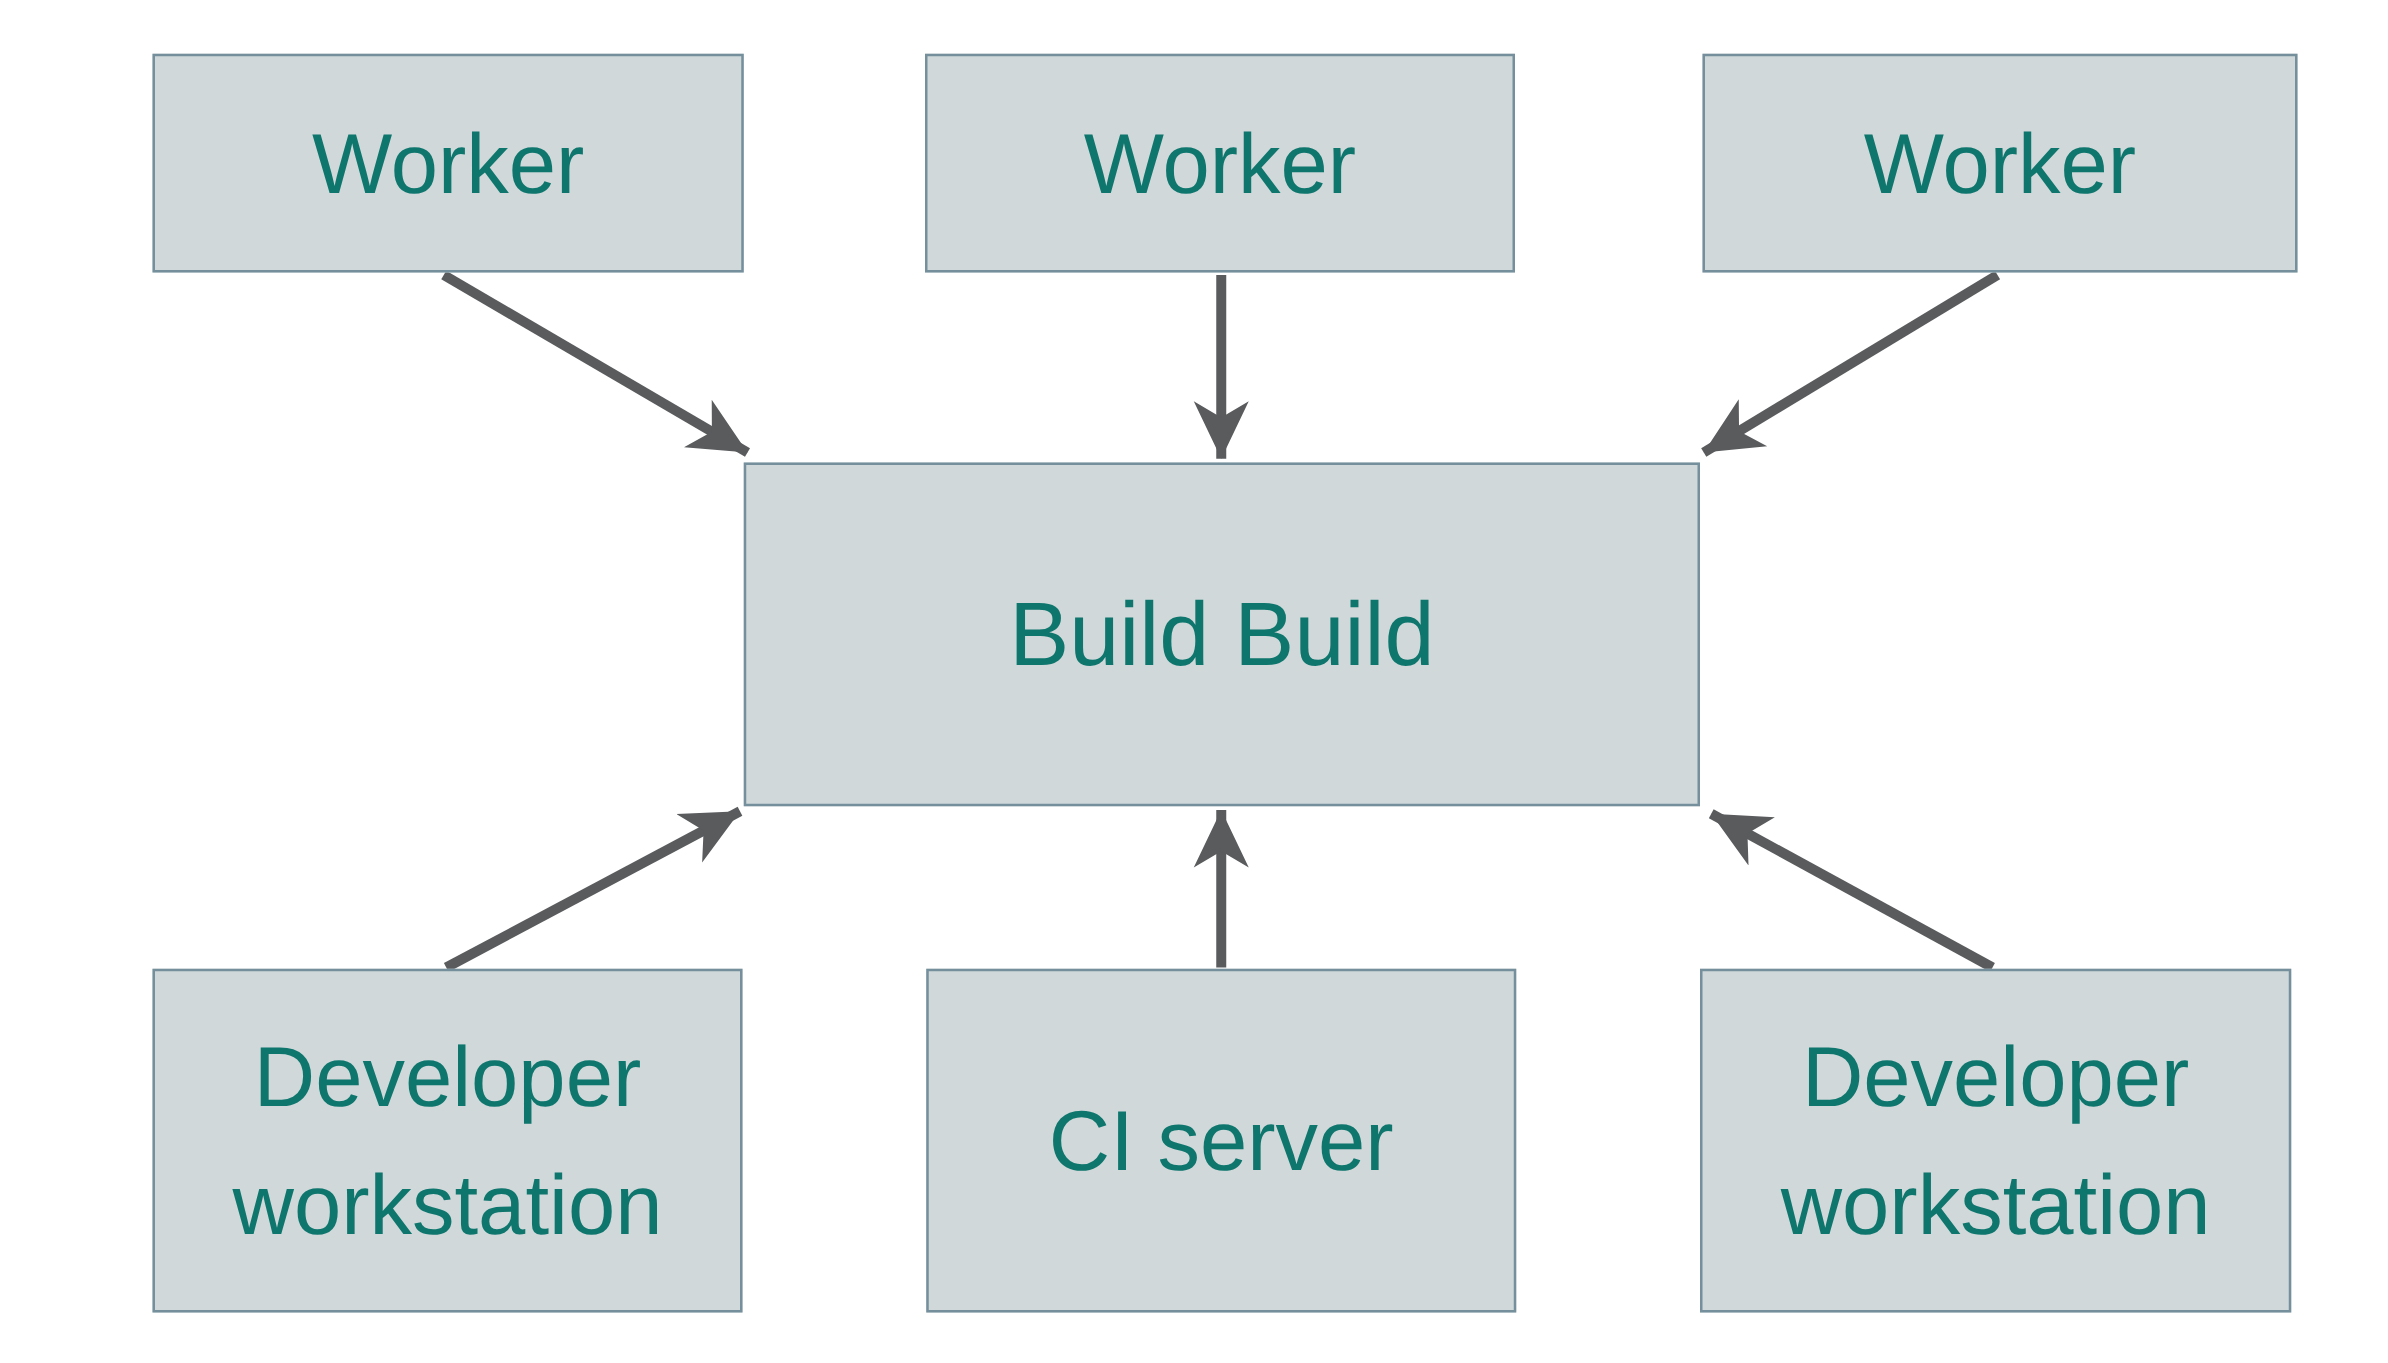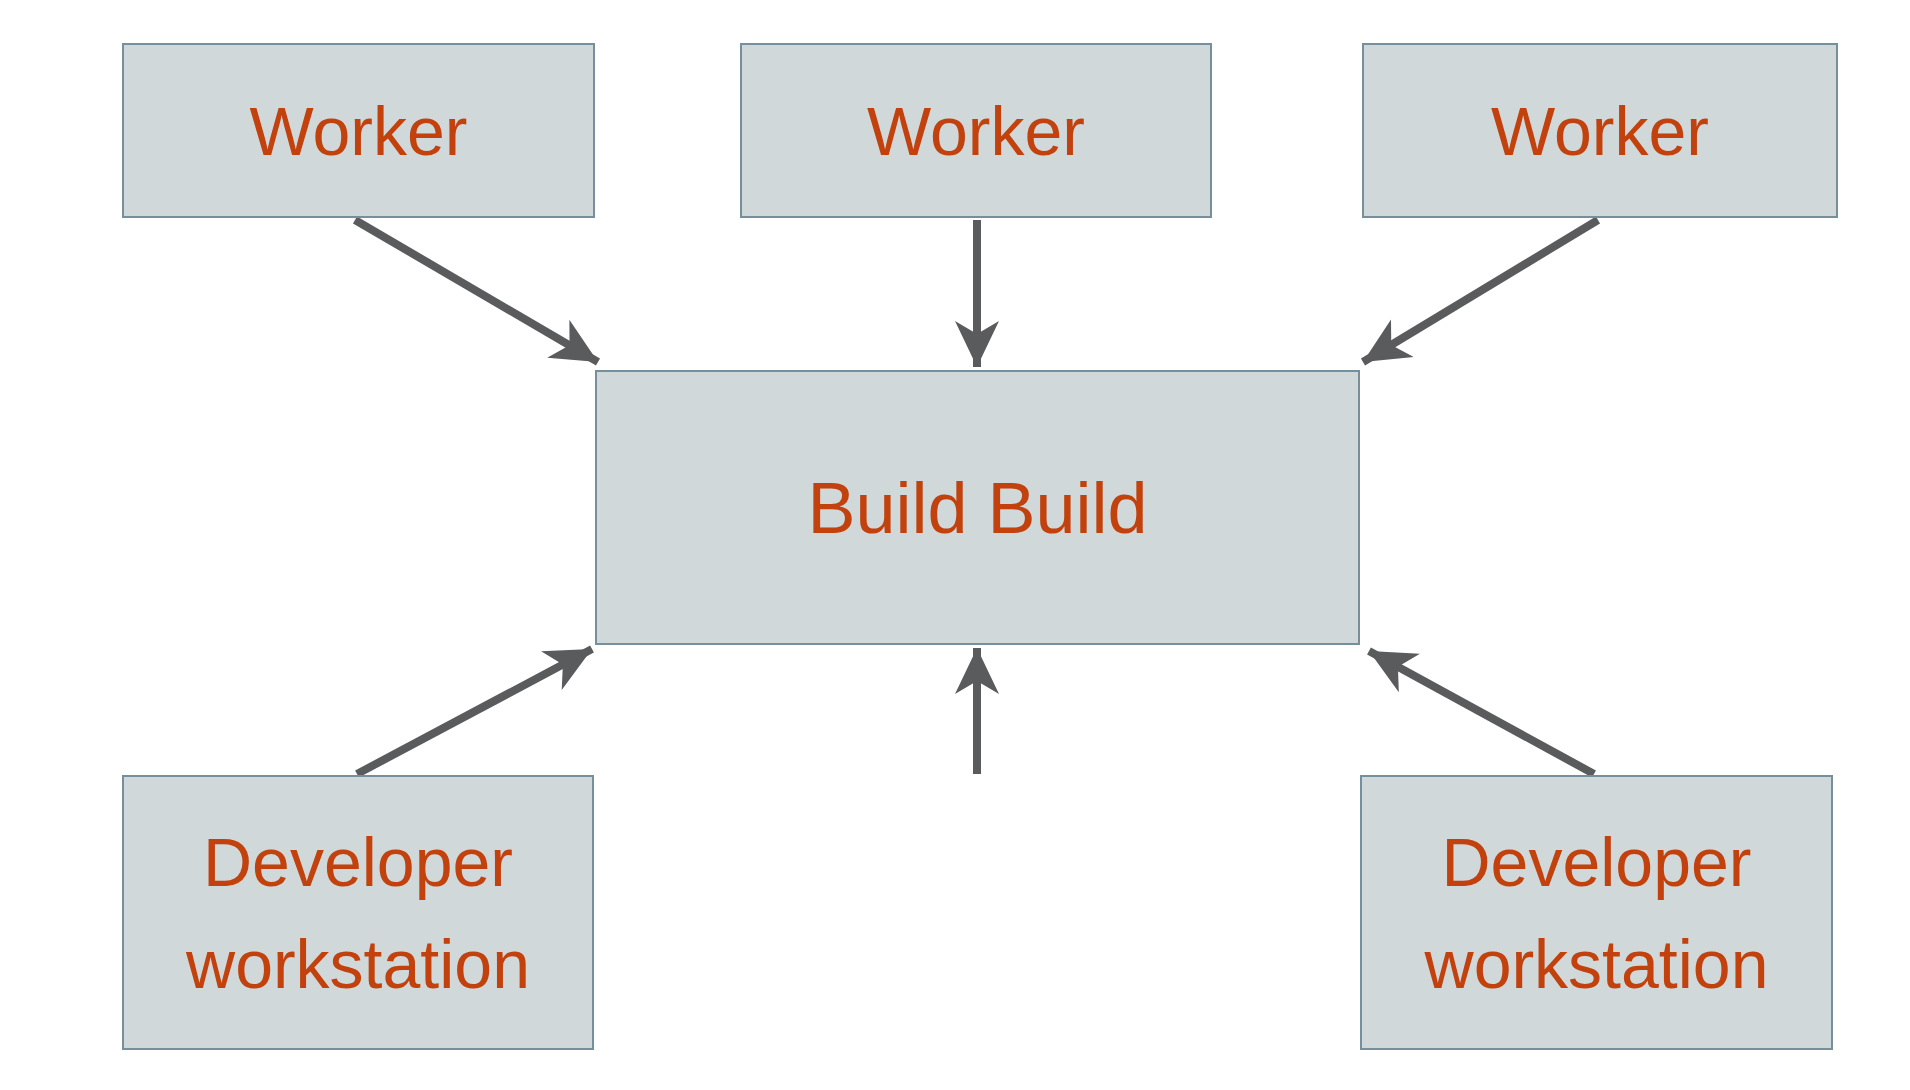--- a/index.html
+++ b/index.html
@@ -27,21 +27,21 @@
     position: absolute;
     box-sizing: border-box;
     background: #d0d8da;
     border: 2.5px solid #75909c;
     display: flex;
     align-items: center;
     justify-content: center;
     text-align: center;
   }
   .node-label {
-    color: #c2410c;
+    color: #0f766e;
     font-size: 68px;
     line-height: 1.5;
     white-space: pre-line;
     letter-spacing: 0px;
     text-align: center;
   }
   #worker-1      { left: 122px;  top: 43px;  width: 473px; height: 175px; }
   #worker-2      { left: 740px;  top: 43px;  width: 472px; height: 175px; }
   #worker-3      { left: 1362px; top: 43px;  width: 476px; height: 175px; }
   #build-master  { left: 595px;  top: 370px; width: 765px; height: 275px; }
@@ -83,19 +83,22 @@
 
   <div class="node" id="build-master">
     <span class="node-label">Build Build</span>
   </div>
 
   <div class="node" id="dev-workstation-left">
     <span class="node-label">Developer
 workstation</span>
   </div>
 
+  <div class="node" id="ci-server">
+    <span class="node-label">CI server</span>
+  </div>
 
   <div class="node" id="dev-workstation-right">
     <span class="node-label">Developer
 workstation</span>
   </div>
 
 </div>
 
 </body></html>

